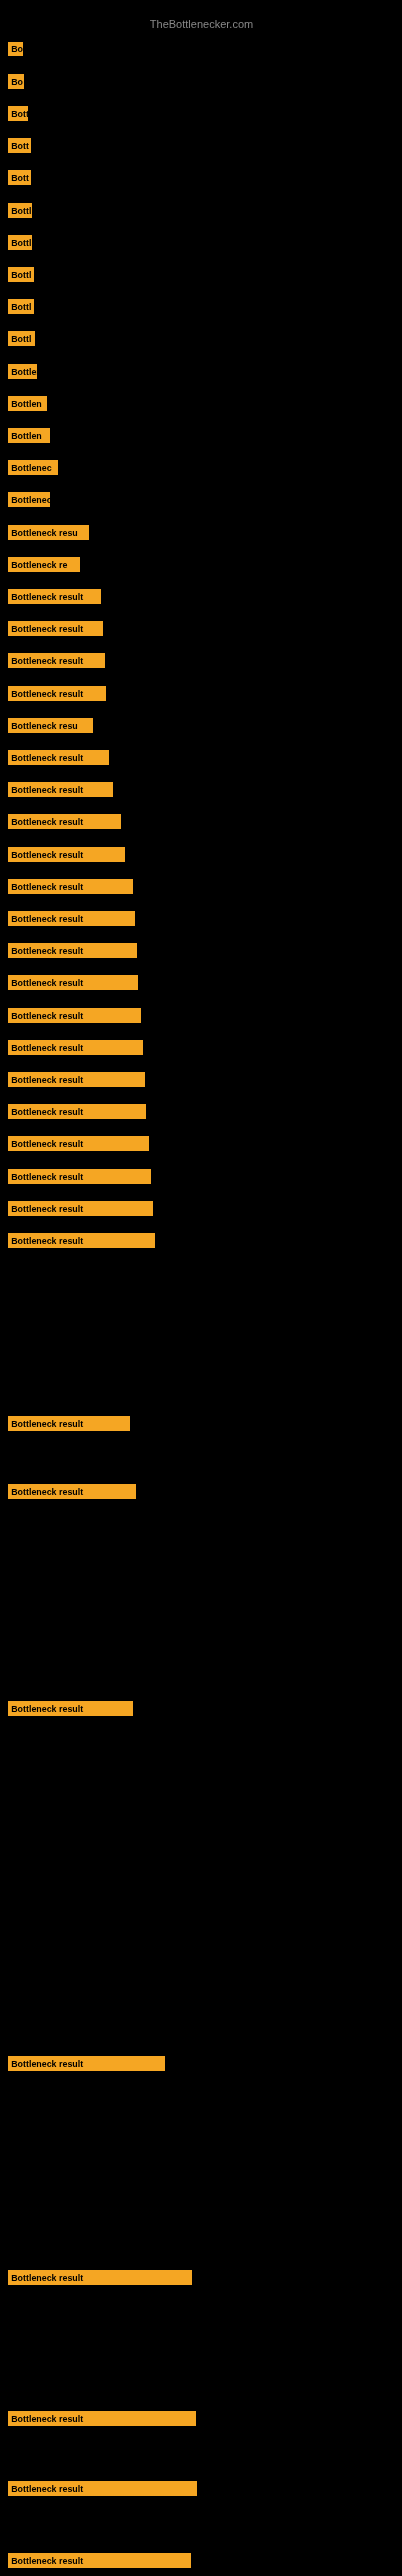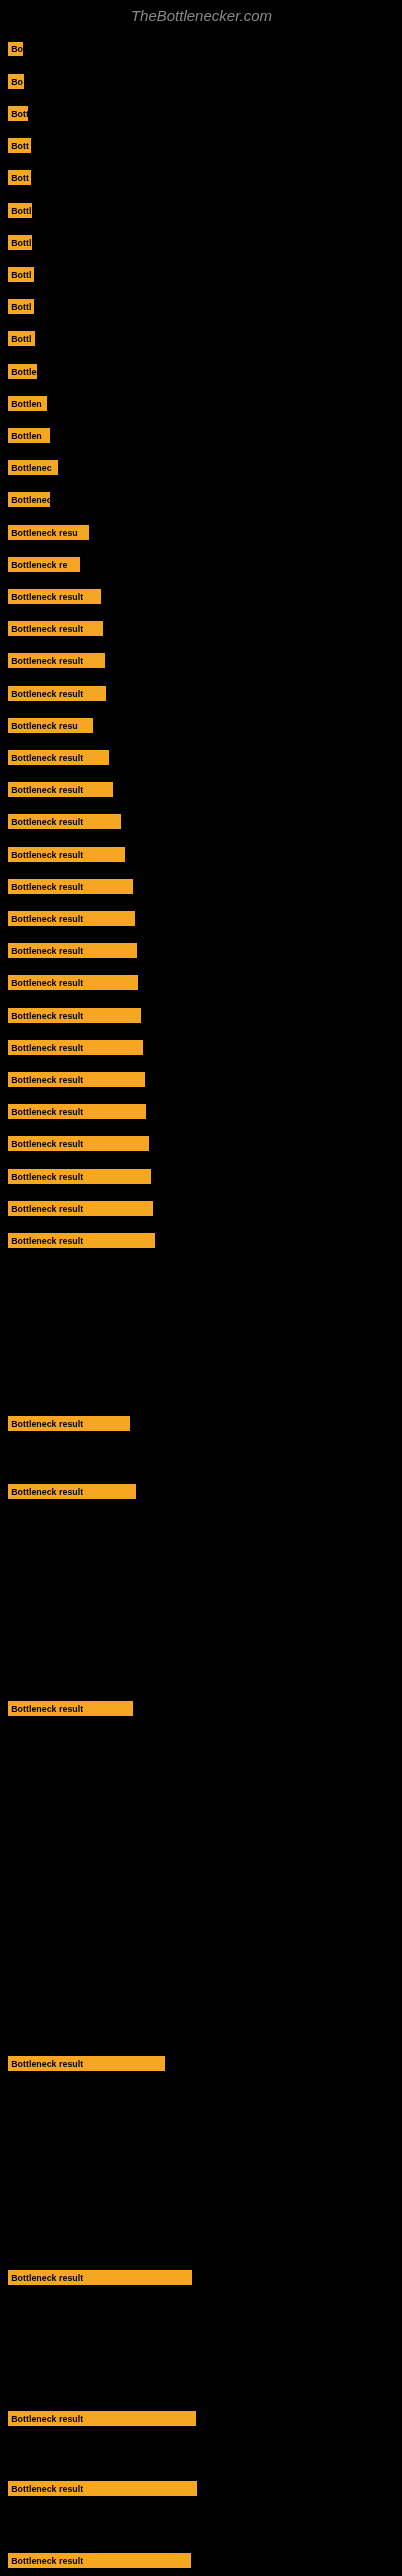--- a/index.html
+++ b/index.html
@@ -11,28 +11,27 @@
     body {
       background-color: #000000;
       width: 403px;
       min-height: 2576px;
       font-family: Arial, sans-serif;
       position: relative;
     }
 
     .site-title {
       color: #888888;
-      font-size: 15px;
+      font-size: 11px;
       text-align: center;
       padding: 6.4px 0 3.2px 0;
       position: absolute;
-      top: 1px;
+      top: 12px;
       left: 0;
       right: 0;
-      font-style: italic;
     }
 
     .bars-container {
       position: absolute;
       top: 16px;
       left: 0;
       right: 0;
     }
   </style>
 </head>

